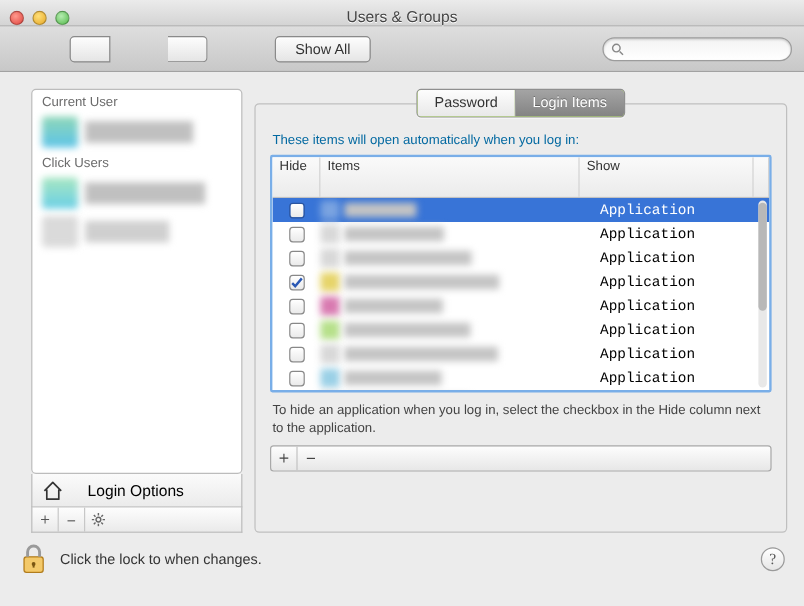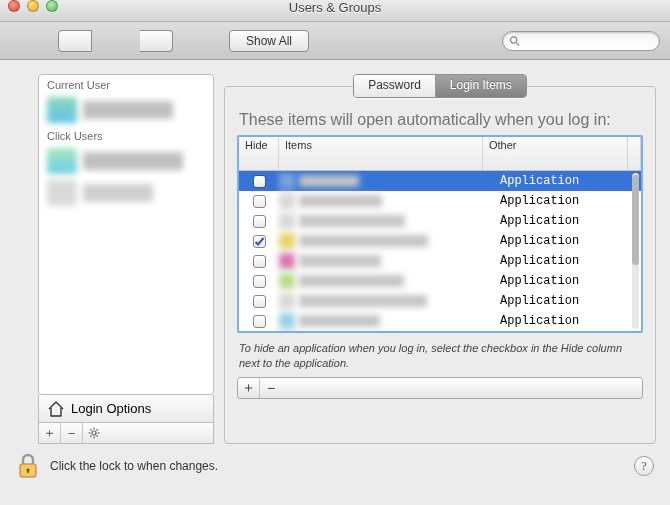--- a/index.html
+++ b/index.html
@@ -1,75 +1,75 @@
 <!DOCTYPE html>
 <html><head>
 <meta charset="utf-8">
 <style>
   * { box-sizing: border-box; margin: 0; padding: 0; }
   body { font-family: "Lucida Grande", "Helvetica Neue", Arial, sans-serif; font-size: 12px; background: #ececec; width: 670px; height: 505px; overflow: hidden; }
 
-  .titlebar { height: 22px; background: linear-gradient(#ebebeb,#d4d4d4); border-bottom: 1px solid #b0b0b0; display: flex; align-items: flex-start; position: relative; }
+  .titlebar { height: 22px; background: linear-gradient(#ebebeb,#d4d4d4); border-bottom: 1px solid #b0b0b0; display: flex; align-items: flex-end; position: relative; }
   .traffic { display: flex; gap: 7px; margin-left: 8px; }
   .tl { width: 12px; height: 12px; border-radius: 50%; border: 1px solid rgba(0,0,0,0.25); }
   .tl.red { background: radial-gradient(circle at 40% 35%, #ff9a8e, #e0443e); }
   .tl.yellow { background: radial-gradient(circle at 40% 35%, #ffe07a, #e6a726); }
   .tl.green { background: radial-gradient(circle at 40% 35%, #b6edb1, #53b84a); }
   .wintitle { position: absolute; left: 0; right: 0; text-align: center; font-size: 13px; color: #444; text-shadow: 0 1px 0 #fff; pointer-events: none; }
 
   .toolbar { height: 38px; background: linear-gradient(#dedede,#c8c8c8); border-bottom: 1px solid #a2a2a2; display: flex; align-items: center; padding: 0 10px; gap: 8px; }
   .segbtn { display: inline-flex; }
   .tbtn { height: 22px; background: linear-gradient(#fdfdfd,#e5e5e5); border: 1px solid #8a8a8a; border-radius: 4px; display: flex; align-items: center; justify-content: center; font-size: 12px; color: #333; box-shadow: inset 0 1px 0 #fff; padding: 0 16px; margin-left: 48px; }
   .segbtn .tbtn:first-child { border-top-right-radius: 0; border-bottom-right-radius: 0; }
   .segbtn .tbtn:last-child { border-top-left-radius: 0; border-bottom-left-radius: 0; border-left: none; }
   .searchwrap { margin-left: auto; width: 158px; height: 20px; background: linear-gradient(#f3f3f3,#fff); border: 1px solid #9c9c9c; border-radius: 20px; display: flex; align-items: center; padding: 0 6px; box-shadow: inset 0 1px 2px rgba(0,0,0,0.2); }
   .searchwrap input { border: none; outline: none; background: transparent; font-size: 12px; width: 100%; }
 
-  .content { display: flex; padding: 14px 14px 6px 26px; gap: 10px; height: 390px; margin-left: 12px; }
+  .content { display: flex; padding: 14px 14px 6px 26px; gap: 10px; height: 390px; }
 
   .sidebar { width: 176px; display: flex; flex-direction: column; }
   .sidelist { flex: 1; background: #fff; border: 1px solid #bcbcbc; border-radius: 4px; overflow: hidden; }
   .shead { font-size: 11px; color: #6b6b6b; padding: 4px 8px 3px 8px; }
   .srow { display: flex; align-items: center; gap: 6px; padding: 3px 8px; }
   .srow .ic { width: 30px; height: 26px; border-radius: 3px; }
   .blur { filter: blur(3px); }
-  .loginopt { display: flex; align-items: center; gap: 6px; border: 1px solid #bcbcbc; border-top: none; background: linear-gradient(#fbfbfb,#ebebeb); height: 28px; padding: 0 8px; }
+  .loginopt { display: flex; align-items: center; gap: 20px; border: 1px solid #bcbcbc; border-top: none; background: linear-gradient(#fbfbfb,#ebebeb); height: 28px; padding: 0 8px; }
   .smallbar { display: flex; border: 1px solid #bcbcbc; border-top: none; background: linear-gradient(#fdfdfd,#eaeaea); }
   .smallbar .sb { width: 22px; height: 20px; display: flex; align-items: center; justify-content: center; border-right: 1px solid #c7c7c7; font-size: 13px; color: #555; }
   .smallbar .sb:last-child { border-right: none; }
 
   .main { flex: 1; display: flex; flex-direction: column; }
   .tabhost { height: 24px; display: flex; justify-content: center; position: relative; z-index: 2; }
   .tabseg { display: inline-flex; border: 1px solid #8f8f8f; border-radius: 4px; overflow: hidden; box-shadow: 0 1px 0 rgba(255,255,255,0.6); background: #bef264; }
   .tabseg .tab { padding: 3px 14px; font-size: 12px; background: linear-gradient(#fdfdfd,#e8e8e8); color: #333; border-right: 1px solid #9a9a9a; }
   .tabseg .tab:last-child { border-right: none; }
   .tabseg .tab.active { background: linear-gradient(#a4a4a4,#838383); color: #fff; text-shadow: 0 -1px 0 rgba(0,0,0,0.3); }
 
   .mainbox { margin-top: -12px; border: 1px solid #bfbfbf; border-radius: 4px; padding: 18px 12px 10px 12px; background: #ececec; flex: 1; display: flex; flex-direction: column; }
-  .instr { font-size: 16px; color: #737373; margin: 6px 0 6px 2px; }
+  .instr { font-size: 11px; color: #0369a1; margin: 6px 0 6px 2px; }
 
   .tablewrap { border: 2px solid #79aee8; background: #fff; border-radius: 2px; height: 198px; display: flex; flex-direction: column; overflow: hidden; }
   .thead { display: flex; background: linear-gradient(#fafafa,#ebebeb); border-bottom: 1px solid #c2c2c2; font-size: 11px; color: #333; height: 34px; }
   .thead > div { padding: 2px 6px; border-right: 1px solid #d3d3d3; }
   .col-hide { width: 40px; text-align: left; }
   .col-item { flex: 1; }
   .col-kind { width: 145px; }
   .tbody { flex: 1; overflow: hidden; position: relative; }
   .trow { display: flex; align-items: center; height: 20px; font-size: 12px; font-family: Liberation Mono, monospace; }
   .trow.sel { background: #3874d7; color: #fff; }
   .trow .c-hide { width: 40px; display: flex; justify-content: center; }
   .trow .c-item { flex: 1; display: flex; align-items: center; gap: 4px; }
   .trow .c-kind { width: 145px; padding-left: 4px; }
   .chk { width: 13px; height: 13px; border: 1px solid #888; border-radius: 3px; background: linear-gradient(#fff,#eaeaea); display: flex; align-items: center; justify-content: center; }
   .trow.sel .chk { border-color: #2b55a0; }
   .appicon { width: 16px; height: 16px; border-radius: 2px; }
   .scrollbar { position: absolute; right: 2px; top: 2px; bottom: 2px; width: 7px; background: #e8e8e8; border-radius: 4px; }
   .scrollthumb { position: absolute; right: 2px; top: 4px; width: 7px; height: 90px; background: #b8b8b8; border-radius: 4px; }
 
-  .hint { font-size: 11px; color: #444; margin: 8px 2px 6px 2px; line-height: 1.35; font-style: italic; }
+  .hint { font-size: 11px; color: #444; margin: 8px 2px 6px 2px; line-height: 1.35; }
   .addremove { display: inline-flex; border: 1px solid #a9a9a9; border-radius: 3px; overflow: hidden; background: linear-gradient(#fdfdfd,#e7e7e7); }
   .addremove .ar { width: 22px; height: 20px; display: flex; align-items: center; justify-content: center; font-size: 14px; color: #444; border-right: 1px solid #c2c2c2; }
   .addremove .ar:last-child { border-right: none; }
 
   .footer { display: flex; align-items: center; padding: 2px 16px 10px 16px; gap: 10px; }
   .helpbtn { margin-left: auto; width: 20px; height: 20px; border: 1px solid #9a9a9a; border-radius: 50%; background: linear-gradient(#fff,#e6e6e6); display: flex; align-items: center; justify-content: center; font-size: 13px; color: #555; font-family: Georgia, serif; }
 
   svg { display: block; }
 </style>
 </head>
@@ -160,21 +160,21 @@
         <div class="tab active">Login Items</div>
       </div>
     </div>
     <div class="mainbox">
       <div class="instr">These items will open automatically when you log in:</div>
 
       <div class="tablewrap">
         <div class="thead">
           <div class="col-hide">Hide</div>
           <div class="col-item">Items</div>
-          <div class="col-kind">Other</div>
+          <div class="col-kind">Show</div>
           <div style="width:12px"></div>
         </div>
         <div class="tbody" id="tbody">
 
         <div class="trow sel">
               <div class="c-hide">
                 <div class="chk"></div>
               </div>
               <div class="c-item">
                 <div class="appicon blur" style="background: rgb(122, 163, 224);"></div>

